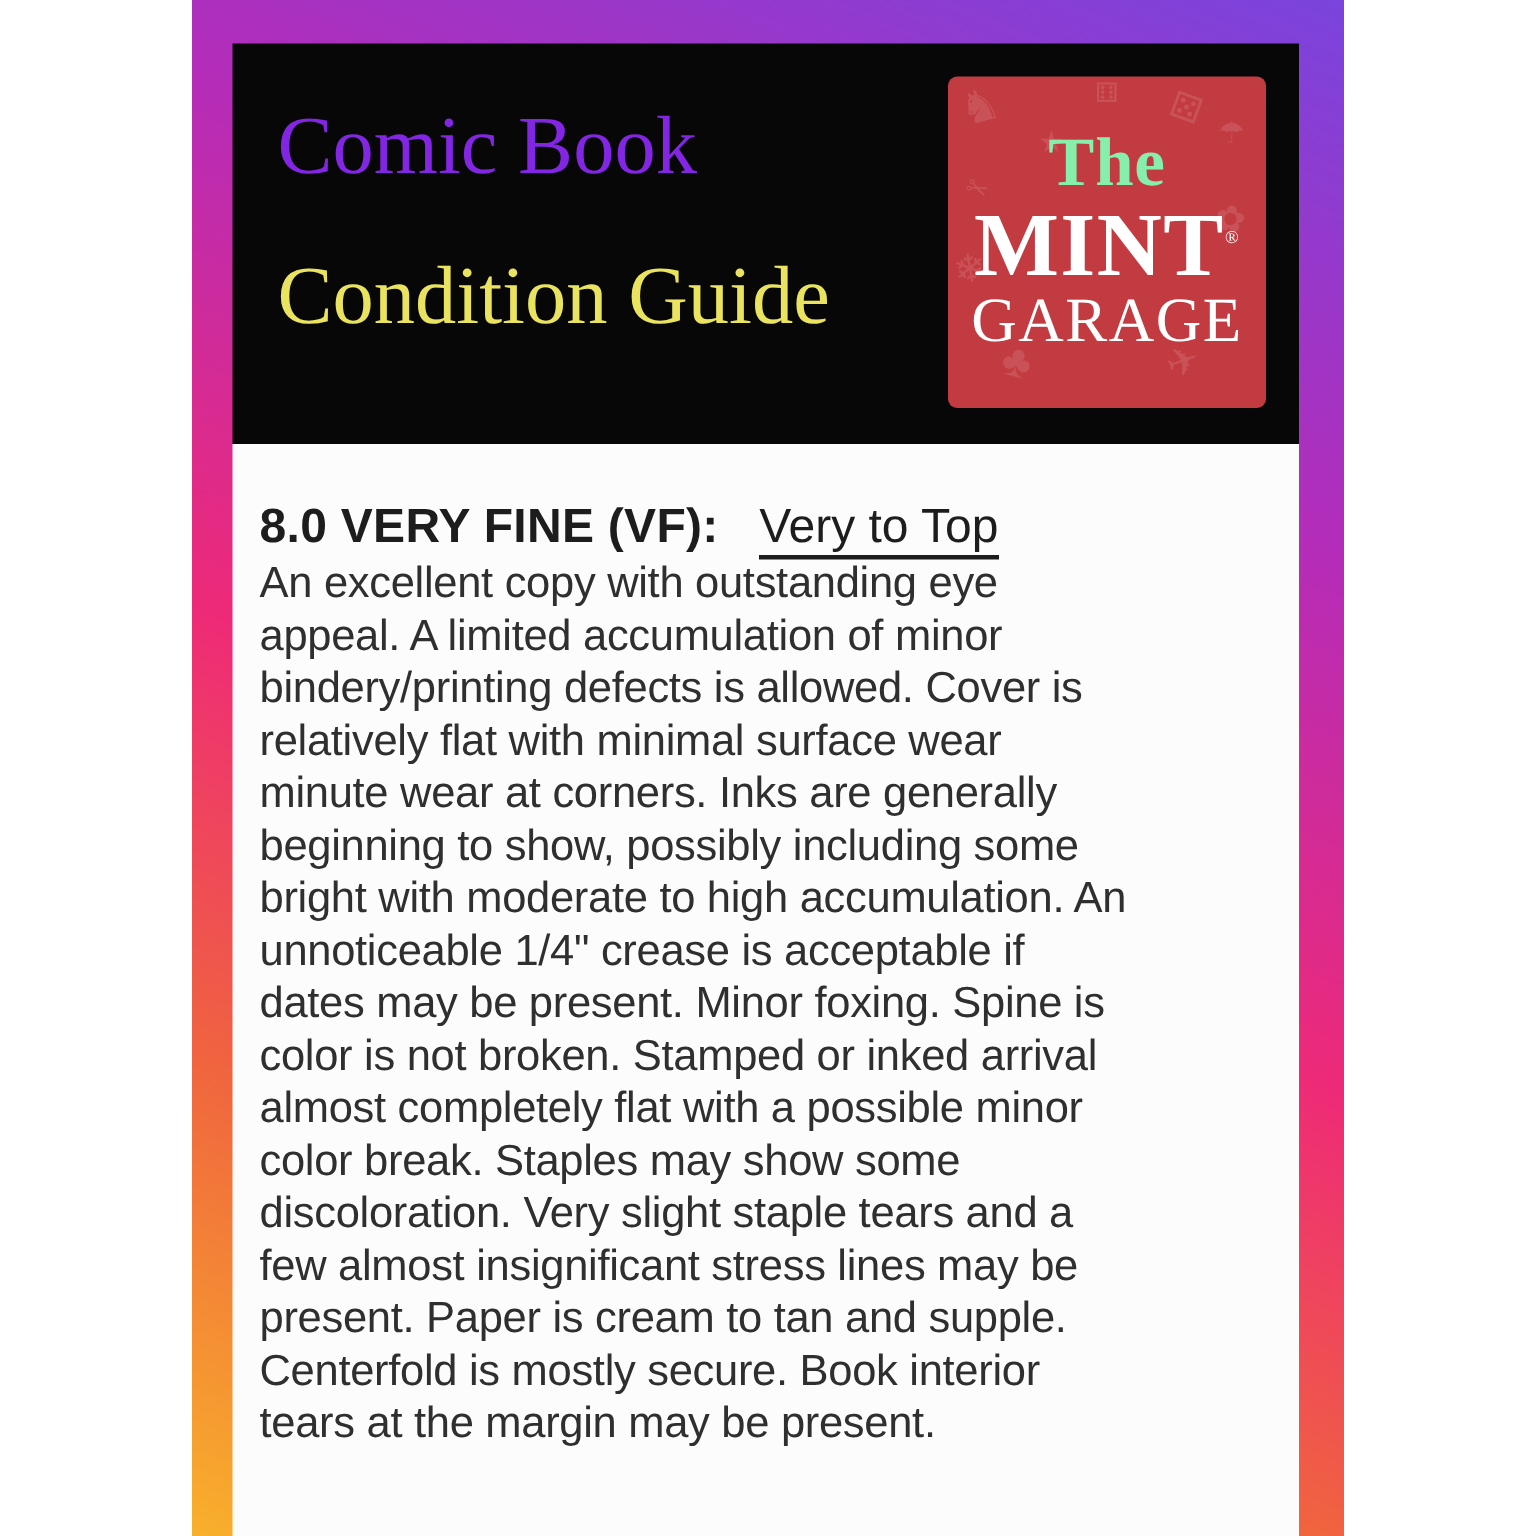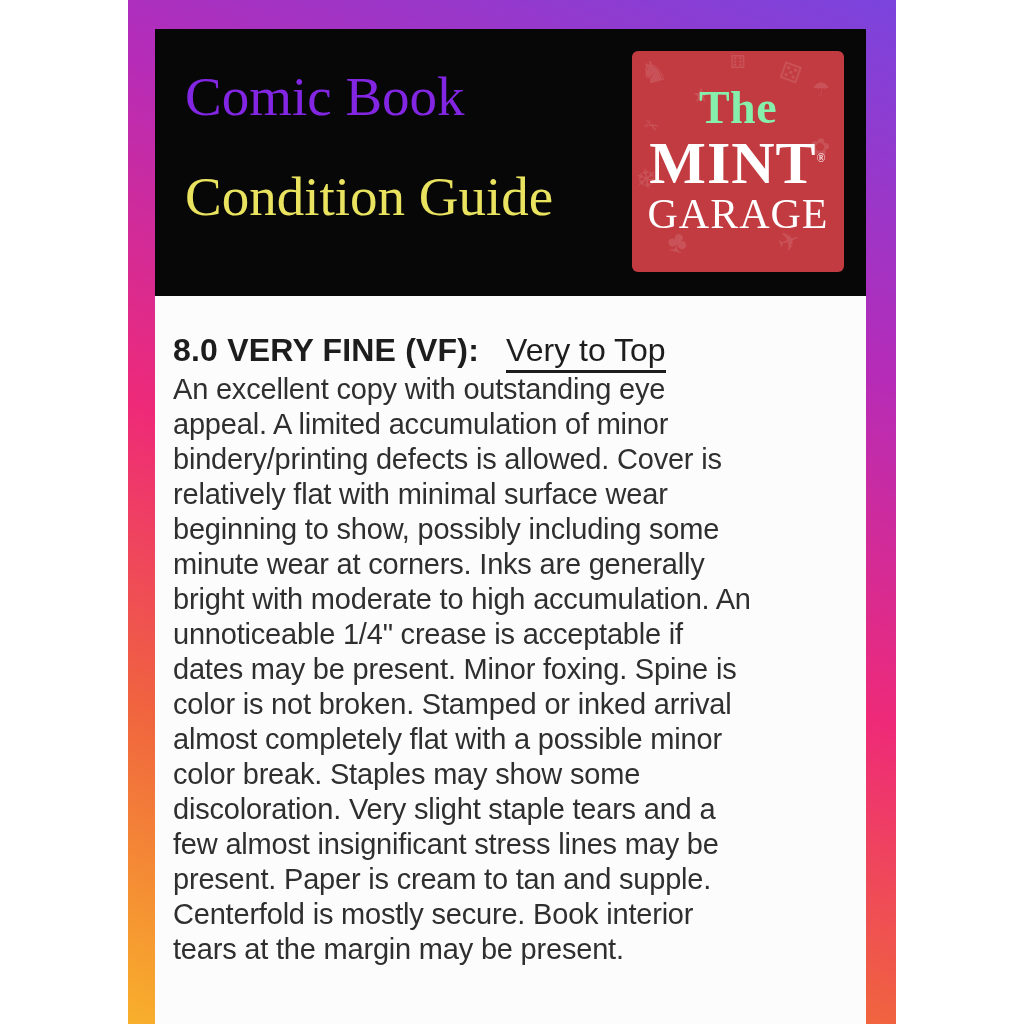--- a/index.html
+++ b/index.html
@@ -115,22 +115,22 @@
   <div class="panel">
     <div class="heading-row">
       <span class="grade-heading">8.0 VERY FINE (VF):</span>
       <span class="back-link">Very to Top</span>
     </div>
     <div class="body-text">
         <div class="line">An excellent copy with outstanding eye</div>
         <div class="line">appeal. A limited accumulation of minor</div>
         <div class="line">bindery/printing defects is allowed. Cover is</div>
         <div class="line">relatively flat with minimal surface wear</div>
+        <div class="line">minute wear at corners. Inks are generally</div>
         <div class="line">beginning to show, possibly including some</div>
-        <div class="line">minute wear at corners. Inks are generally</div>
         <div class="line">bright with moderate to high accumulation. An</div>
         <div class="line">unnoticeable 1/4" crease is acceptable if</div>
         <div class="line">dates may be present. Minor foxing. Spine is</div>
         <div class="line">color is not broken. Stamped or inked arrival</div>
         <div class="line">almost completely flat with a possible minor</div>
         <div class="line">color break. Staples may show some</div>
         <div class="line">discoloration. Very slight staple tears and a</div>
         <div class="line">few almost insignificant stress lines may be</div>
         <div class="line">present. Paper is cream to tan and supple.</div>
         <div class="line">Centerfold is mostly secure. Book interior</div>

